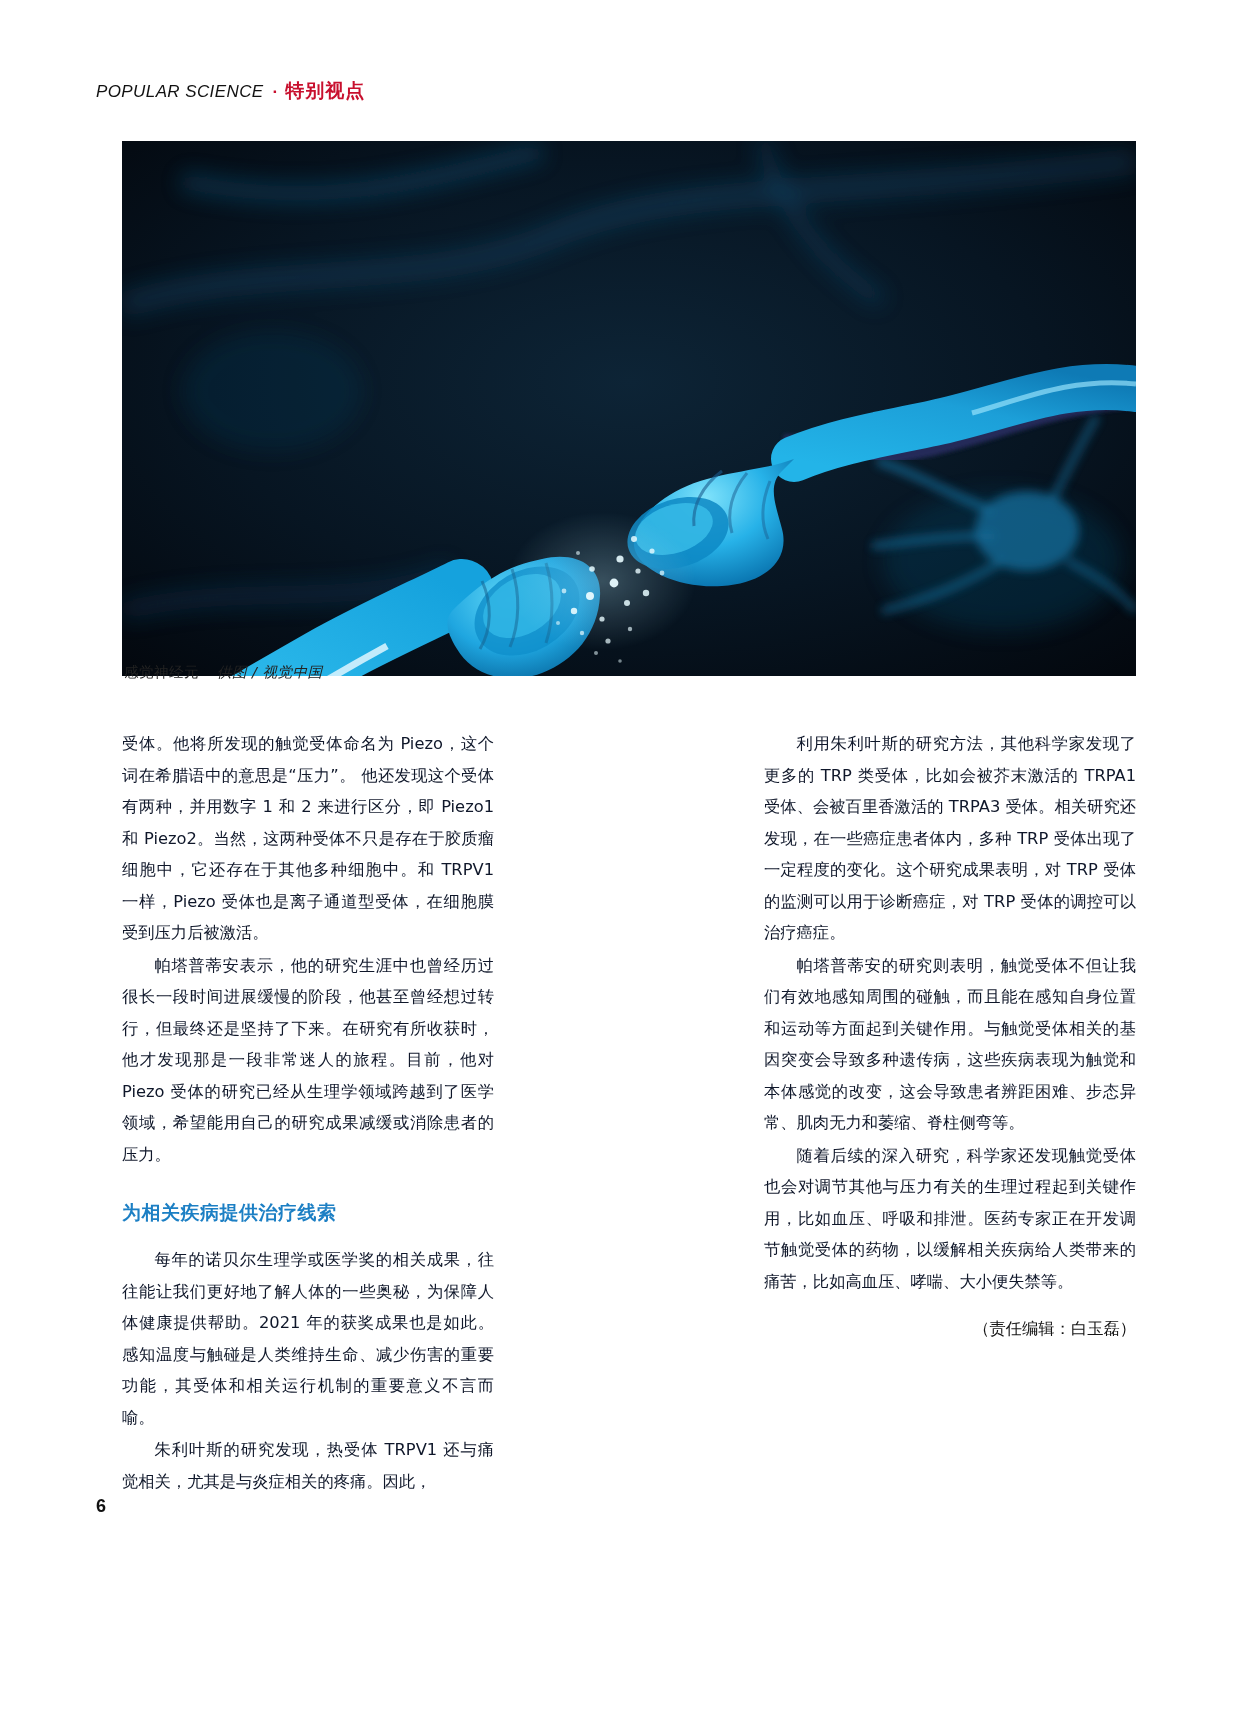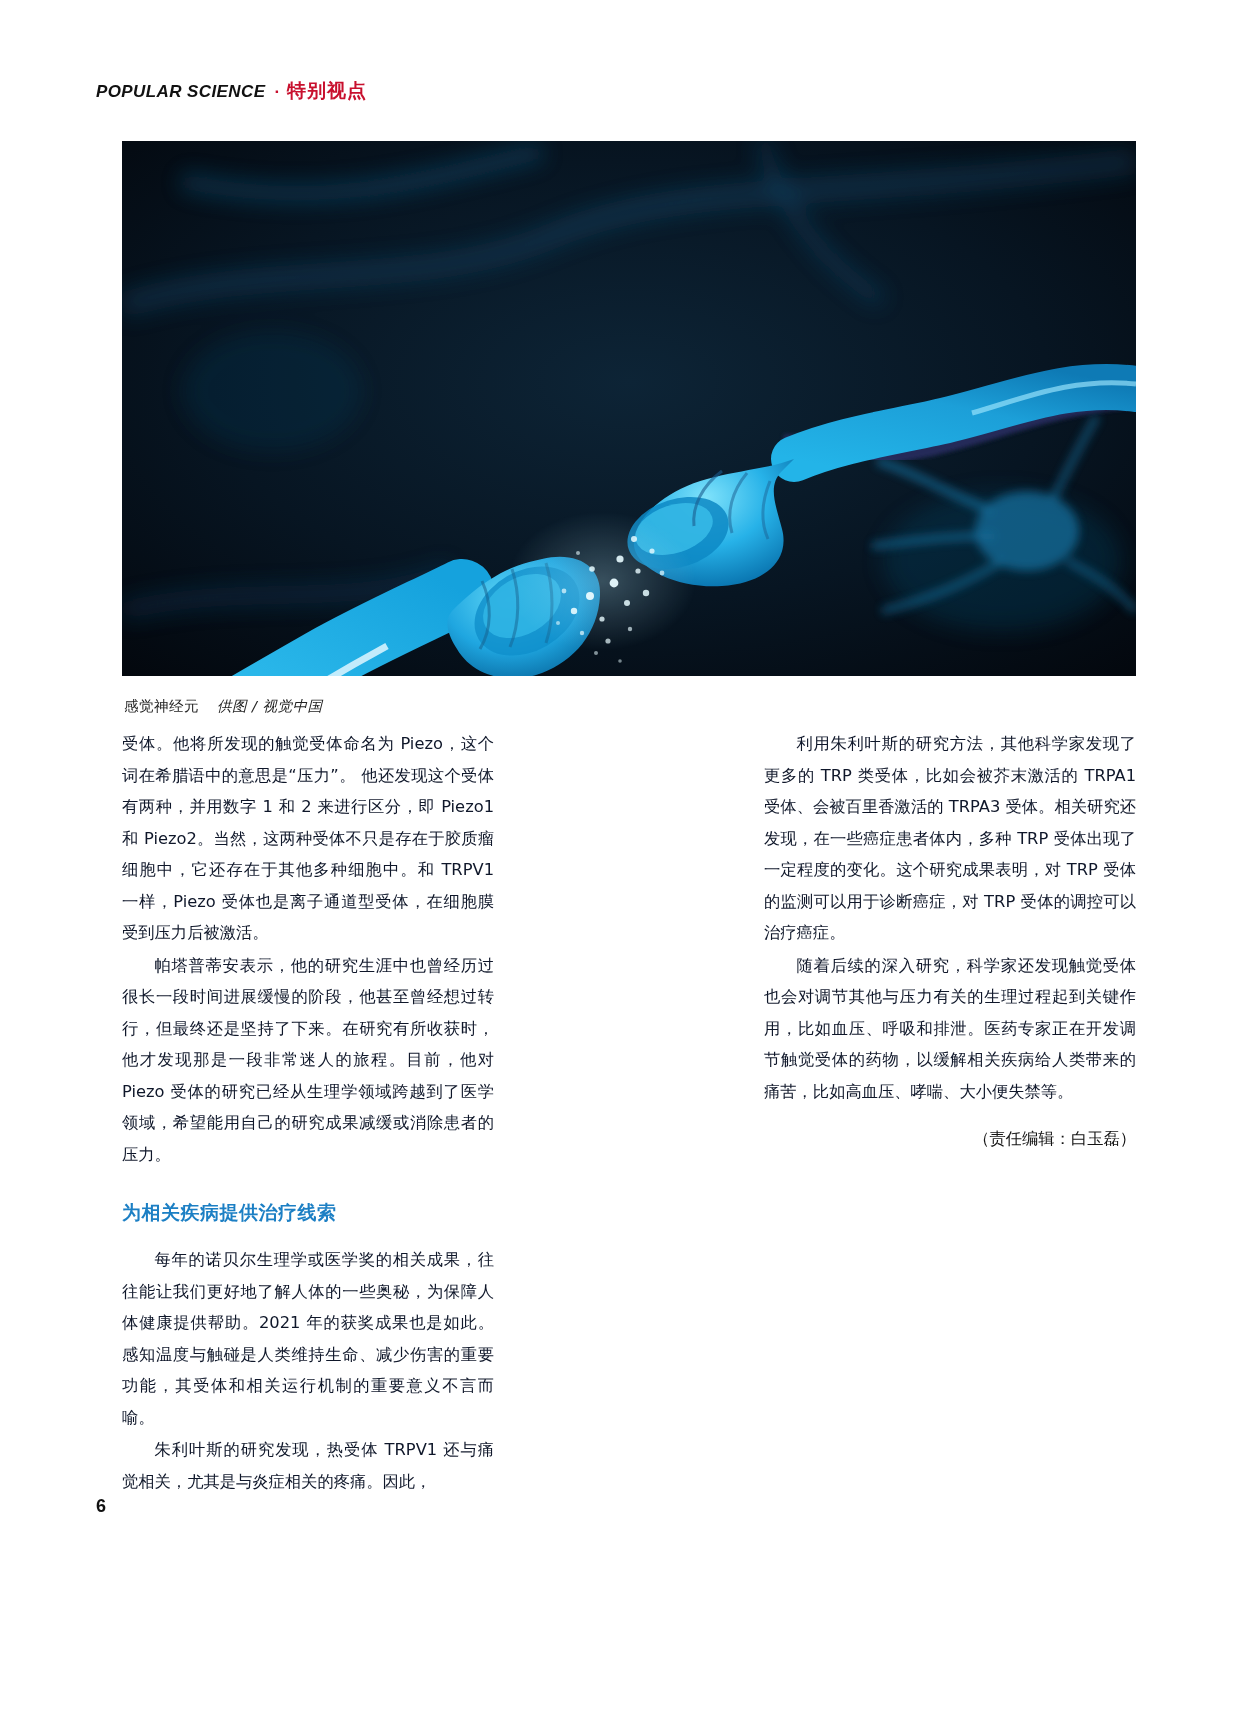--- a/index.html
+++ b/index.html
@@ -28,21 +28,21 @@
     position: absolute;
     left: 96px;
     top: 78px;
     display: flex;
     align-items: baseline;
     gap: 0px;
   }
   .header-brand {
     font-family: "Liberation Sans", sans-serif;
     font-style: italic;
-    font-weight: bold;
+    font-weight: normal;
     font-size: 17px;
     letter-spacing: 0.4px;
     color: #111111;
   }
   .header-dot {
     color: #c8102e;
     font-weight: bold;
     font-size: 17px;
     margin: 0 7px 0 9px;
   }
@@ -62,21 +62,21 @@
     width: 1014px;
     height: 535px;
     background: #05080f;
     overflow: hidden;
   }
   .hero svg { display: block; }
 
   .hero-caption {
     position: absolute;
     left: 124px;
-    top: 697px;
+    top: 663px;
     font-family: "DejaVu Sans", "Liberation Sans", sans-serif;
     font-size: 14.5px;
     color: #222;
     letter-spacing: 0.5px;
   }
   .hero-caption .credit { margin-left: 18px; font-style: italic; }
 
   
   .columns {
     position: absolute;
@@ -276,20 +276,21 @@
     <div class="col left">
       <p class="para noindent">受体。他将所发现的触觉受体命名为 Piezo，这个词在希腊语中的意思是“压力”。 他还发现这个受体有两种，并用数字 1 和 2 来进行区分，即 Piezo1 和 Piezo2。当然，这两种受体不只是存在于胶质瘤细胞中，它还存在于其他多种细胞中。和 TRPV1 一样，Piezo 受体也是离子通道型受体，在细胞膜受到压力后被激活。</p>
       <p class="para">帕塔普蒂安表示，他的研究生涯中也曾经历过很长一段时间进展缓慢的阶段，他甚至曾经想过转行，但最终还是坚持了下来。在研究有所收获时，他才发现那是一段非常迷人的旅程。目前，他对 Piezo 受体的研究已经从生理学领域跨越到了医学领域，希望能用自己的研究成果减缓或消除患者的压力。</p>
       <h2 class="subhead">为相关疾病提供治疗线索</h2>
       <p class="para">每年的诺贝尔生理学或医学奖的相关成果，往往能让我们更好地了解人体的一些奥秘，为保障人体健康提供帮助。2021 年的获奖成果也是如此。感知温度与触碰是人类维持生命、减少伤害的重要功能，其受体和相关运行机制的重要意义不言而喻。</p>
       <p class="para">朱利叶斯的研究发现，热受体 TRPV1 还与痛觉相关，尤其是与炎症相关的疼痛。因此，</p>
     </div>
 
     <div class="col right">
       <p class="para">利用朱利叶斯的研究方法，其他科学家发现了更多的 TRP 类受体，比如会被芥末激活的 TRPA1 受体、会被百里香激活的 TRPA3 受体。相关研究还发现，在一些癌症患者体内，多种 TRP 受体出现了一定程度的变化。这个研究成果表明，对 TRP 受体的监测可以用于诊断癌症，对 TRP 受体的调控可以治疗癌症。</p>
+      <p class="para">帕塔普蒂安的研究则表明，触觉受体不但让我们有效地感知周围的碰触，而且能在感知自身位置和运动等方面起到关键作用。与触觉受体相关的基因突变会导致多种遗传病，这些疾病表现为触觉和本体感觉的改变，这会导致患者辨距困难、步态异常、肌肉无力和萎缩、脊柱侧弯等。</p>
       <p class="para">随着后续的深入研究，科学家还发现触觉受体也会对调节其他与压力有关的生理过程起到关键作用，比如血压、呼吸和排泄。医药专家正在开发调节触觉受体的药物，以缓解相关疾病给人类带来的痛苦，比如高血压、哮喘、大小便失禁等。</p>
       <p class="signoff">（责任编辑：白玉磊）</p>
     </div>
 
   </div>
 
   <div class="page-number">6</div>
 
 </div>
 

